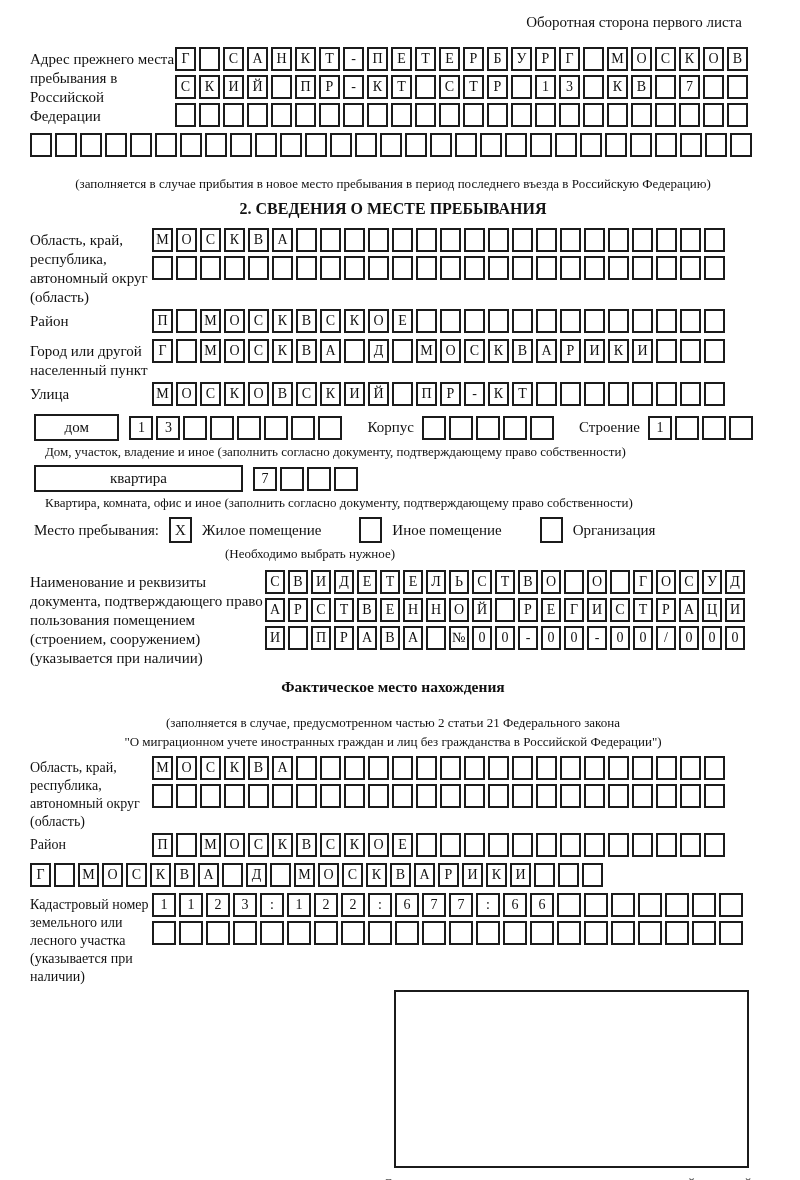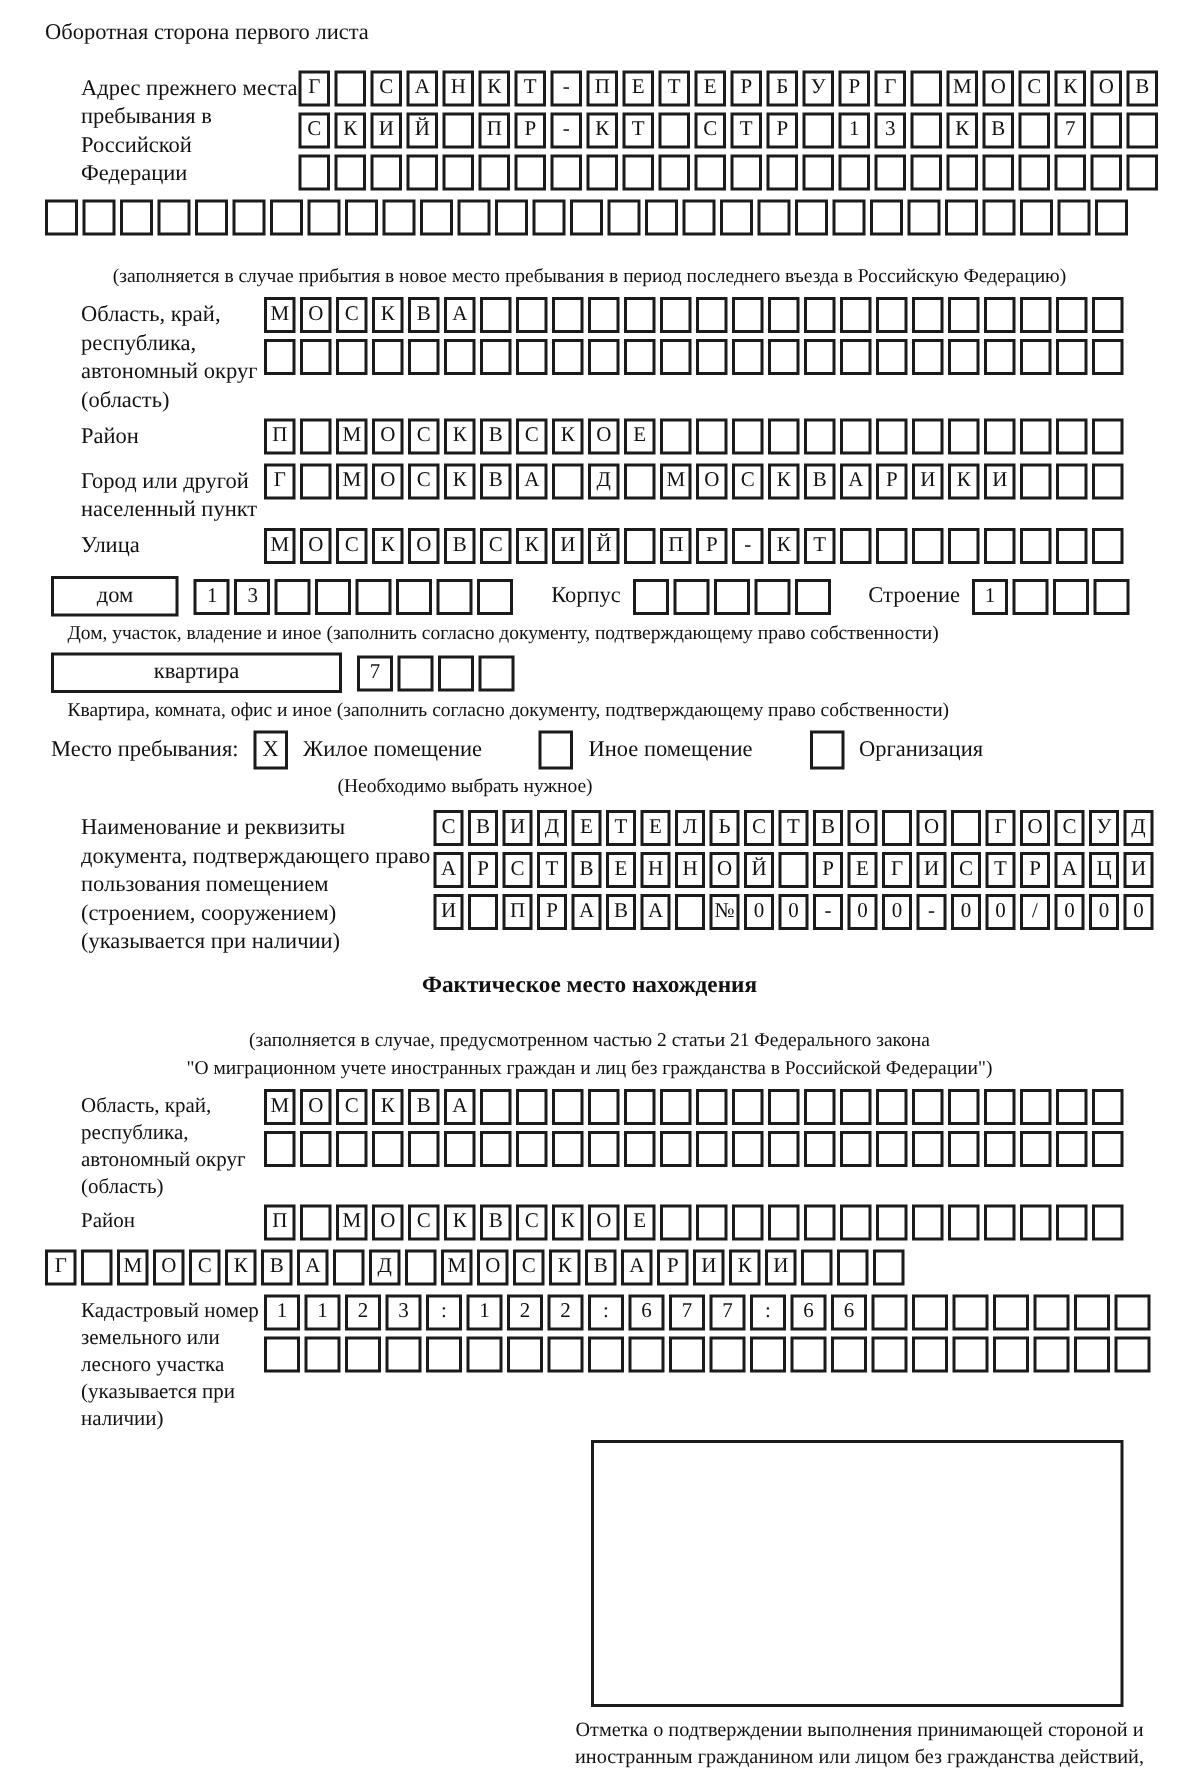--- a/index.html
+++ b/index.html
@@ -3,24 +3,24 @@
 <meta charset="utf-8">
 <style>
   * { margin:0; padding:0; box-sizing:border-box; }
   html,body { background:#ffffff; }
   body {
     width:800px; height:1180px; overflow:hidden;
     font-family:"Liberation Serif", serif; color:#111;
   }
   .page { padding:14px 44px 0 30px; }
 
-  .header-note { font-size:15px; padding-right:14px; margin-bottom:16px; }
+  .header-note { text-align:right; font-size:15px; padding-right:14px; margin-bottom:16px; }
 
   .field { display:flex; align-items:flex-start; margin-bottom:2px; }
-  .field-label { width:145px; flex-shrink:0; font-size:15px; line-height:19px; padding-top:3px;margin-left:24px; }
+  .field-label { width:145px; flex-shrink:0; font-size:15px; line-height:19px; padding-top:3px; }
   .field-label.s2 { width:122px; }
   .field-label.doc { width:235px; }
   .field-label.fact { width:122px; font-size:14px; line-height:18px; }
   .rows { display:flex; flex-direction:column; }
 
   .grid { display:flex; margin-bottom:4px; }
   .cell {
     width:21px; height:24px; margin-right:3px; flex-shrink:0;
     border:2px solid #1b1b1b; text-align:center;
     font-size:14px; line-height:20px; font-family:"Liberation Serif", serif;
@@ -35,21 +35,21 @@
 
   .section-title { text-align:center; font-weight:bold; font-size:16px; margin:8px 0 10px 0; }
   .sub-title { text-align:center; font-weight:bold; font-size:15.5px; margin:10px 0 8px 0; }
 
   .house-row, .apt-row { display:flex; align-items:center; margin:4px 0 2px 4px; }
   .named-box {
     border:2px solid #1b1b1b; height:27px; text-align:center;
     font-size:15px; line-height:23px; margin-right:10px;
   }
   .named-box.dom { width:158px; }
-  .named-box.kv  { width:194px; }
+  .named-box.kv  { width:209px; }
   .inline-label { font-size:15px; margin:0 8px 0 22px; }
 
   .stay-row { display:flex; align-items:center; margin:6px 0 2px 4px; font-size:15px; }
   .checkbox {
     width:23px; height:26px; border:2px solid #1b1b1b; flex-shrink:0;
     text-align:center; font-size:15px; line-height:22px; margin:0 10px;
   }
   .stay-row .opt-label { margin-right:28px; }
 
   .stamp-box { width:355px; height:178px; border:2px solid #1b1b1b; margin:4px 0 6px 364px; }
@@ -173,20 +173,21 @@
       <span class="cell"></span>
       <span class="cell"></span>
       <span class="cell"></span>
       <span class="cell"></span>
       <span class="cell"></span>
       <span class="cell"></span>
       <span class="cell"></span>
     </div>
   <div class="caption center">(заполняется в случае прибытия в новое место пребывания в период последнего въезда в Российскую Федерацию)</div>
 
+  <div class="section-title">2. СВЕДЕНИЯ О МЕСТЕ ПРЕБЫВАНИЯ</div>
 
   <div class="field">
     <div class="field-label s2">Область, край, республика, автономный округ (область)</div>
     <div class="rows">
       <div class="grid">
           <span class="cell">М</span>
           <span class="cell">О</span>
           <span class="cell">С</span>
           <span class="cell">К</span>
           <span class="cell">В</span>

